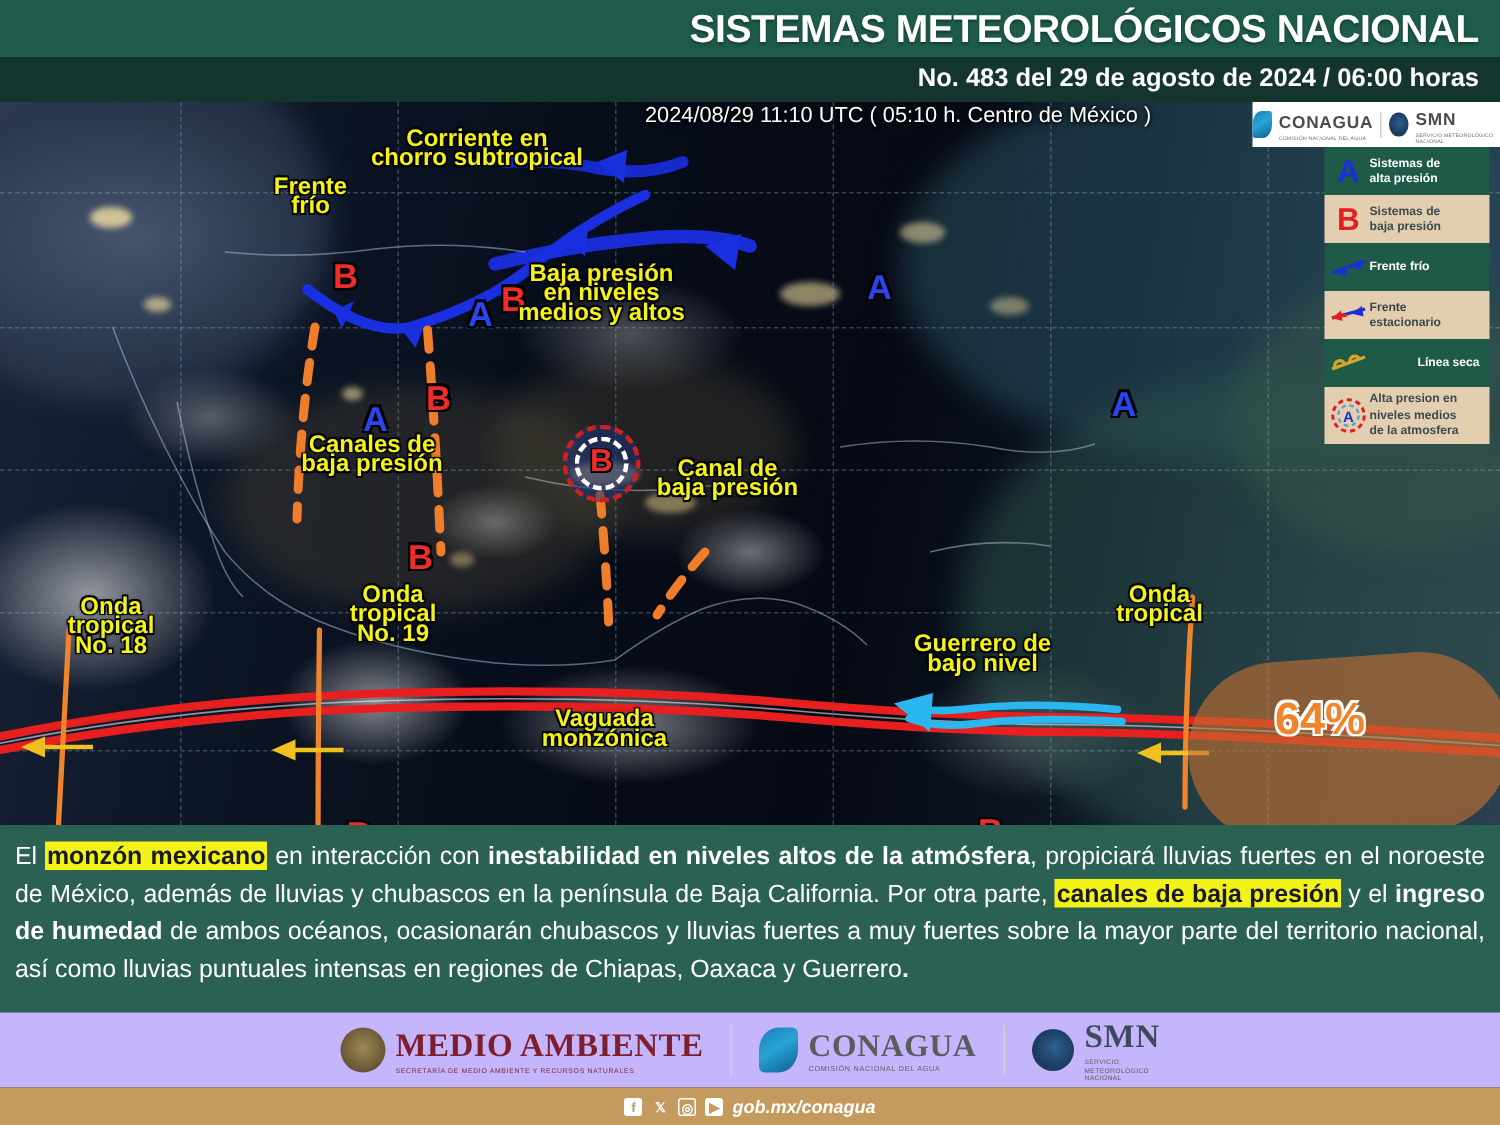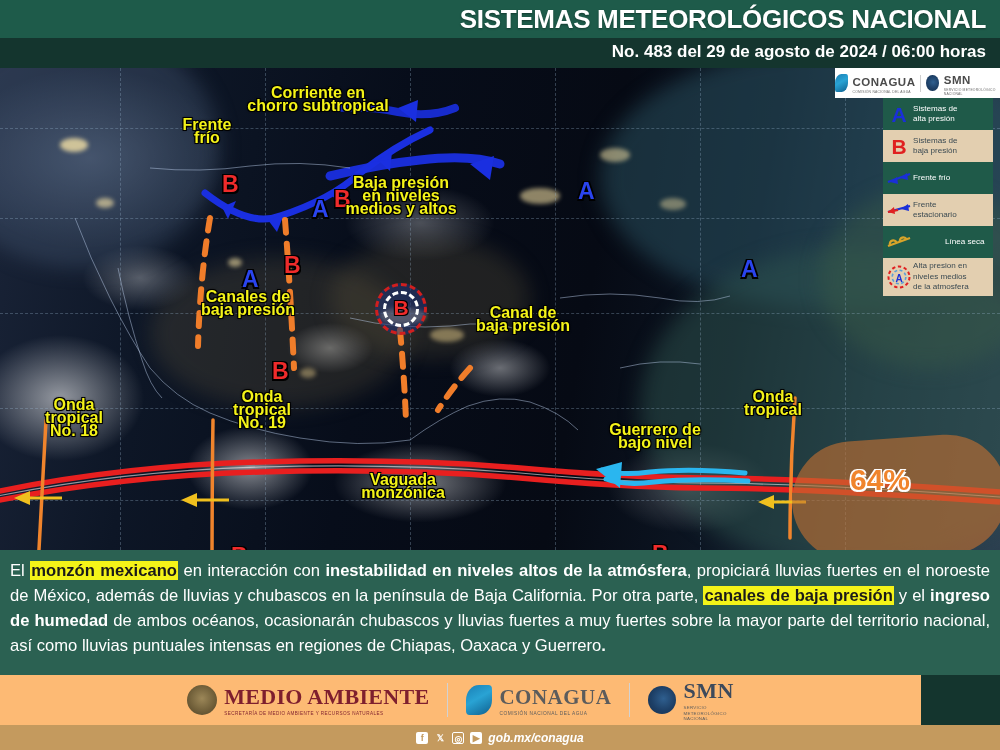--- a/index.html
+++ b/index.html
@@ -134,41 +134,41 @@
   }
   .legend-row {
     display:flex; align-items:center; min-height:32px; padding:3px 4px 3px 2px;
   }
   .legend-row.green { background:#1f5a49; }
   .legend-row.tan   { background:#e3cfb0; }
   .legend-icon {
     width:28px; min-width:28px; height:26px; display:flex;
     align-items:center; justify-content:center;
   }
-  .legend-text { line-height:10.5px; font-weight:normal; }
+  .legend-text { line-height:10.5px; font-weight:bold; }
   .legend-row.green .legend-text { color:#ffffff; }
   .legend-row.tan   .legend-text { color:#3b4a52; }
   .lg-A { color:#1a2fd8; font-size:21px; font-weight:bold; line-height:21px; }
   .lg-B { color:#e02020; font-size:21px; font-weight:bold; line-height:21px; }
 
   
   #summary {
     position:absolute; left:0; top:550px; width:1000px; height:125px;
     background:#2b6152; color:#ffffff;
     padding:8px 10px 0 10px;
     font-size:16.6px; line-height:25px;
     text-align:justify;
   }
   #summary b { font-weight:bold; }
   .hl { background:#f4f318; color:#1a1a1a; font-weight:bold; padding:0 1px; }
 
   
   #footer-white {
-    position:absolute; left:0; top:675px; width:921px; height:50px;
-    background:#fdba74; display:flex; align-items:center; justify-content:center;
+    position:absolute; left:0; top:675px; width:1000px; height:50px;
+    background:#c4b5fd; display:flex; align-items:center; justify-content:center;
     gap:18px;
   }
   #footer-gold {
     position:absolute; left:0; top:725px; width:1000px; height:25px;
     background:#c49a5e; display:flex; align-items:center; justify-content:center;
     gap:6px;
   }
   #footer-gold .gtxt { color:#ffffff; font-size:12px; font-weight:bold;font-style:italic; }
   .sicon {
     width:12px; height:12px; background:#ffffff; border-radius:2px;
@@ -324,35 +324,36 @@
 
   <div class="mlabel" style="left:228px;top:18px;width:180px;">Corriente en
 chorro subtropical</div>
   <div class="mlabel" style="left:172px;top:50px;width:70px;">Frente
 frío</div>
   <div class="mlabel" style="left:345px;top:108px;width:112px;">Baja presión
 en niveles
 medios y altos</div>
   <div class="mlabel" style="left:192px;top:222px;width:112px;">Canales de
 baja presión</div>
-  <div class="mlabel" style="left:472px;top:238px;width:102px;">Canal de
+  <div class="mlabel" style="left:434px;top:238px;width:102px;">Canal de
 baja presión</div>
   <div class="mlabel" style="left:36px;top:330px;width:76px;">Onda
 tropical
 No. 18</div>
   <div class="mlabel" style="left:224px;top:322px;width:76px;">Onda
 tropical
 No. 19</div>
   <div class="mlabel" style="left:735px;top:322px;width:76px;">Onda
 tropical</div>
   <div class="mlabel" style="left:355px;top:405px;width:96px;">Vaguada
 monzónica</div>
   <div class="mlabel" style="left:600px;top:355px;width:110px;">Guerrero de
 bajo nivel</div>
 
+  <div id="map-timestamp">2024/08/29 11:10 UTC ( 05:10 h. Centro de México )</div>
 
   <div id="map-logo-strip">
     <div class="conawave" style="width:16px;height:18px;"></div>
     <div>
       <span class="loglbl">CONAGUA</span>
       <span class="logsub">COMISIÓN NACIONAL DEL AGUA</span>
     </div>
     <div class="logdiv"></div>
     <div class="smnspiral" style="width:16px;height:16px;"></div>
     <div>

